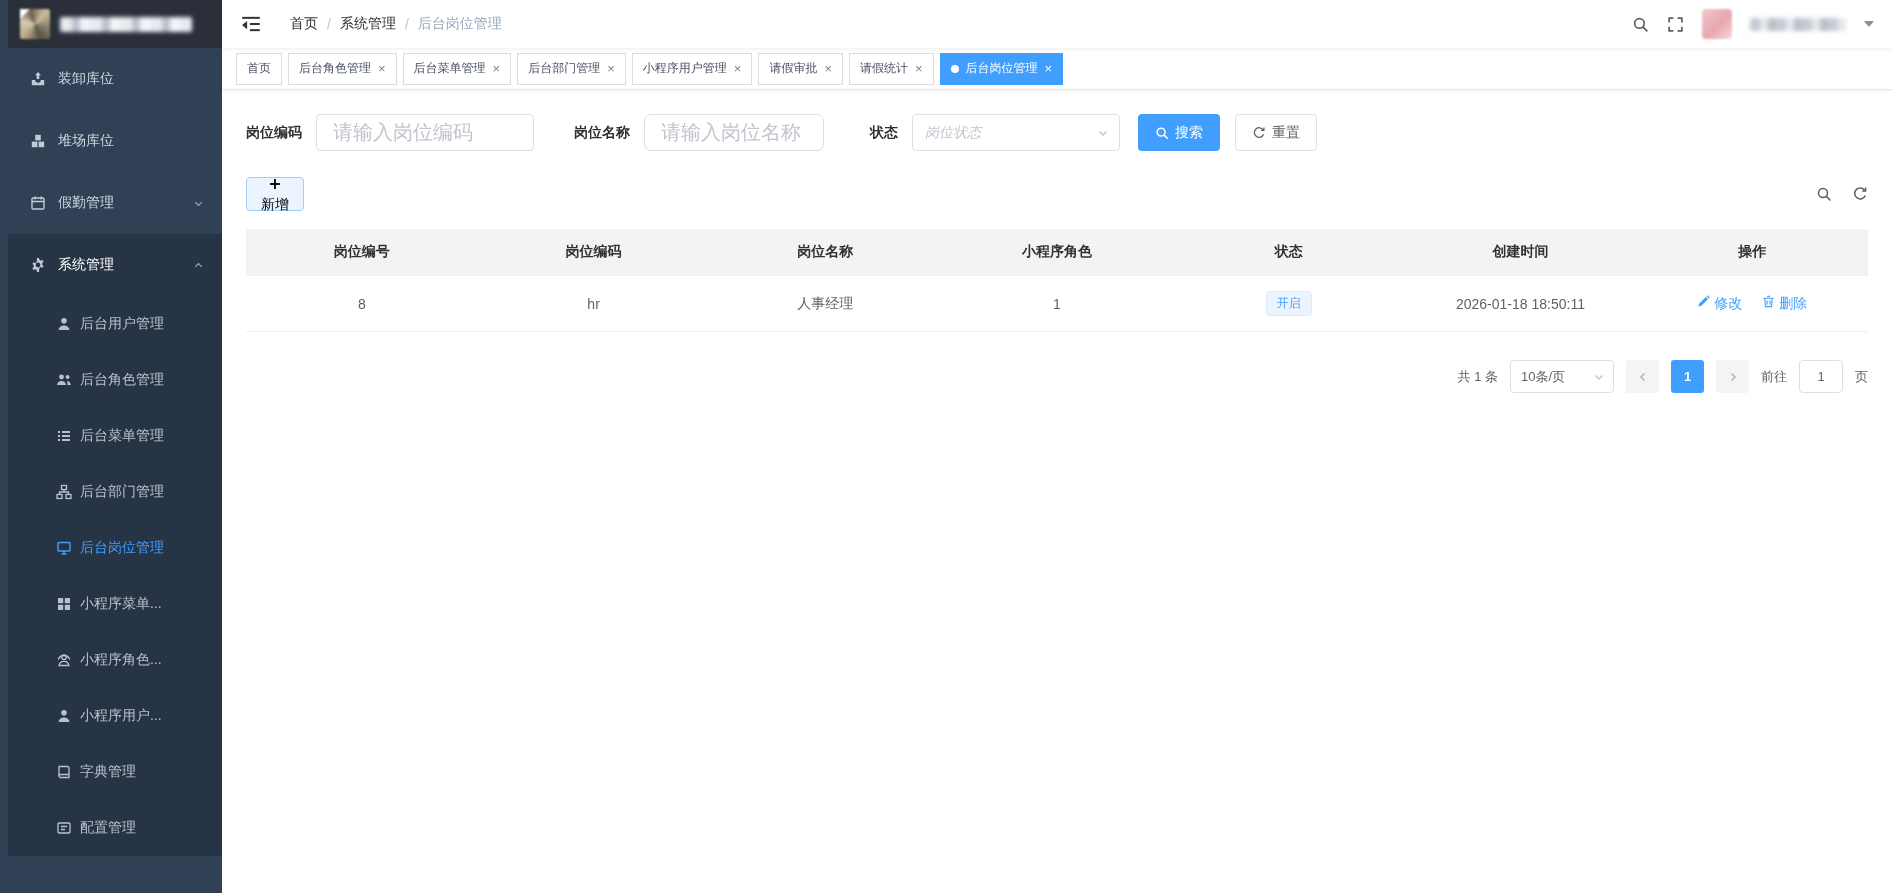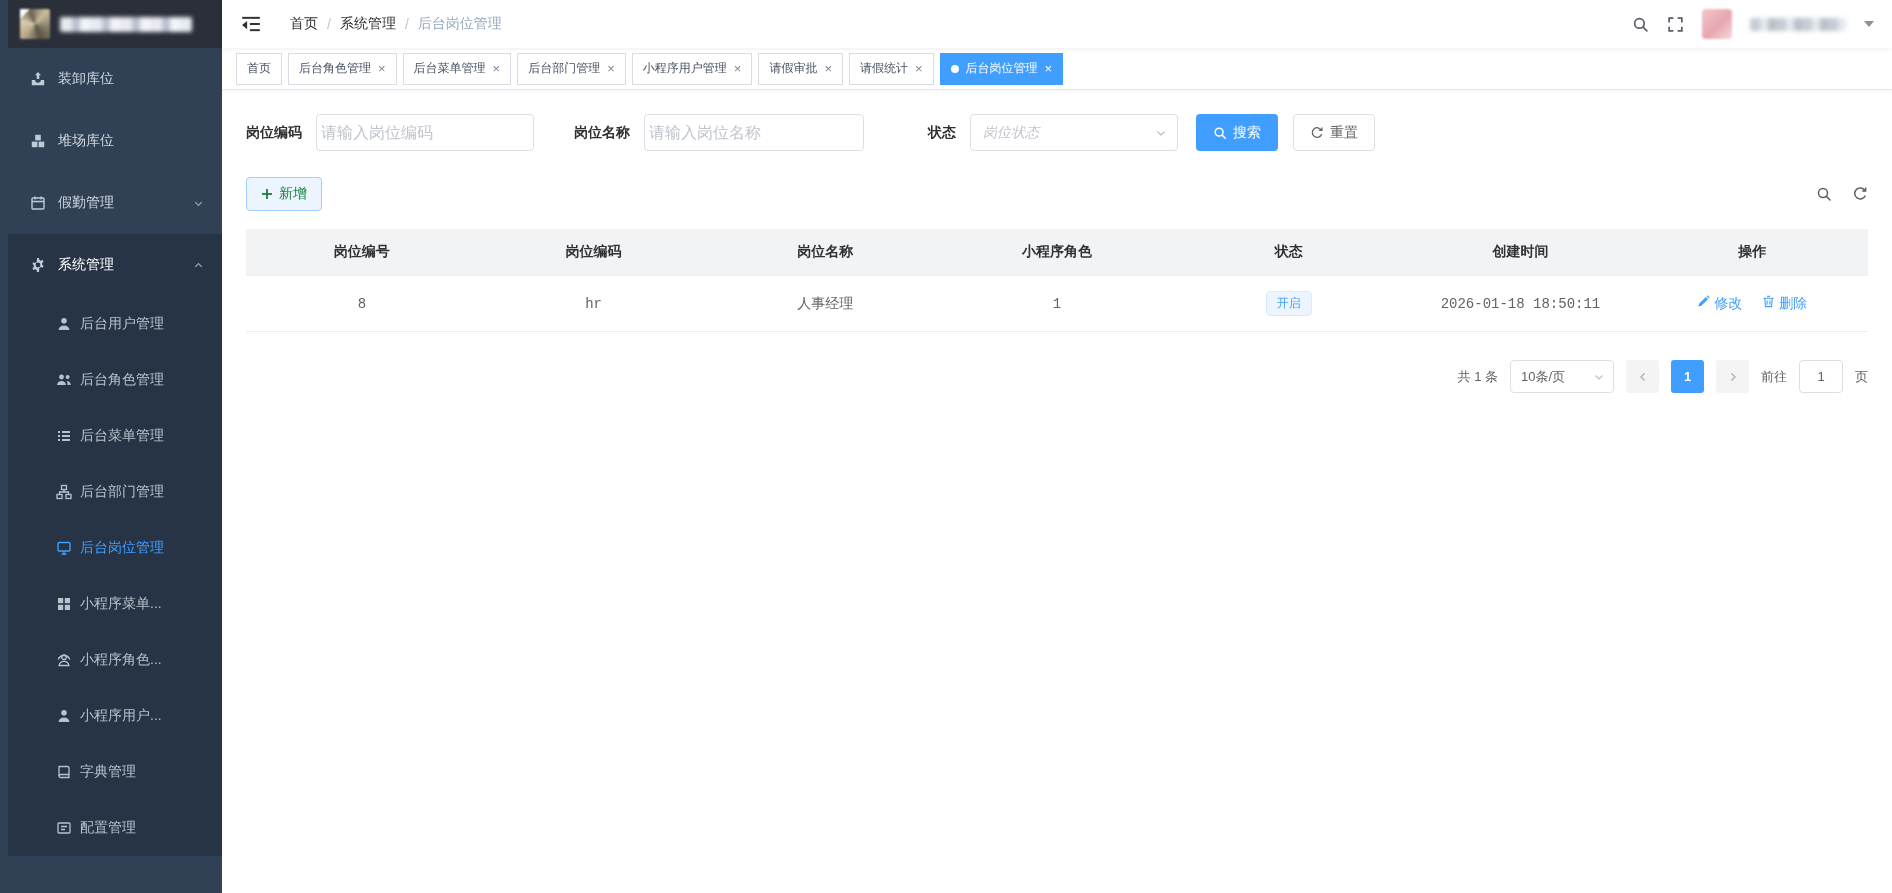--- a/index.html
+++ b/index.html
@@ -65,37 +65,37 @@
   .tab .tab-close { font-size: 13px; line-height: 1; color: #7d8596; cursor: pointer; }
   .tab.active { background: #409eff; border-color: #409eff; color: #fff; }
   .tab.active .tab-close { color: #fff; }
   .tab .dot { width: 8px; height: 8px; border-radius: 50%; background: #fff; }
 
   .content { flex: 1; background: #fff; padding: 20px 24px; overflow: hidden; }
 
   
   .filter-row { display: flex; align-items: center; margin-top: 4px; }
   .f-label { font-weight: 700; color: #303133; margin-right: 14px; white-space: nowrap; }
-  .f-input { height: 37px; border: 1px solid #dcdfe6; border-radius: 4px; padding: 0 4px; font-size: 16px; color: #b91c1c; font-family: inherit; outline: none; }
+  .f-input { height: 37px; border: 1px solid #dcdfe6; border-radius: 4px; padding: 0 16px; font-size: 20px; color: #b91c1c; font-family: inherit; outline: none; }
   .f-input::placeholder { color: #c0c4cc; }
   .w-code { width: 218px; margin-right: 40px; }
-  .w-name { width: 220px; margin-right: 64px; }
+  .w-name { width: 180px; margin-right: 46px; border-radius: 7px; }
   .f-select { width: 208px; height: 37px; border: 1px solid #dcdfe6; border-radius: 4px; padding: 0 10px 0 12px; display: flex; align-items: center; justify-content: space-between; color: #c0c4cc; cursor: pointer; margin-right: 18px; font-style: italic; }
   .f-select .chev { color: #c0c4cc; }
   .btn { height: 37px; border-radius: 4px; display: inline-flex; align-items: center; gap: 6px; padding: 8px 16px; font-size: 14px; cursor: pointer; border: 1px solid transparent; font-family: inherit; }
   .btn-primary { background: #409eff; color: #fff; }
   .btn-default { background: #fff; color: #606266; border-color: #dcdfe6; margin-left: 15px; }
 
   
   .toolbar-row { display: flex; align-items: center; margin-top: 26px; }
-  .btn-add { height: 34px; background: #ecf5ff; border: 1px solid #a0cfff; color: #15803d; padding: 0 14px; }
+  .btn-add { height: 34px; background: #ecf5ff; border: 1px solid #a0cfff; color: #000000; padding: 0 14px; flex-direction: column; }
   .table-tools { margin-left: auto; display: flex; align-items: center; gap: 20px; color: #606266; }
 
   
-  .table { margin-top: 18px; width: 100%; font-size: 14px; font-family: Liberation Mono, monospace; }
+  .table { margin-top: 18px; width: 100%; font-size: 14px; }
   .t-head { display: flex; background: #f2f3f5; height: 47px; align-items: center; border-bottom: 1px solid #ebeef5; }
   .t-head .t-cell { font-weight: 700; color: #303133; }
   .t-row { display: flex; height: 56px; align-items: center; border-bottom: 1px solid #ebeef5; color: #606266; }
   .t-cell { flex: 1; text-align: center; display: flex; align-items: center; justify-content: center; gap: 4px; }
   .tag { display: inline-block; padding: 3px 10px; font-size: 12px; background: #ecf5ff; border: 1px solid #d9ecff; color: #409eff; border-radius: 4px; cursor: pointer; }
   .op-link { color: #409eff; display: inline-flex; align-items: flex-start; gap: 4px; cursor: pointer; }
   .op-link + .op-link { margin-left: 16px; }
 
   
   .pagination { margin-top: 28px; display: flex; align-items: center; justify-content: flex-end; gap: 12px; color: #606266; font-size: 13px; }

